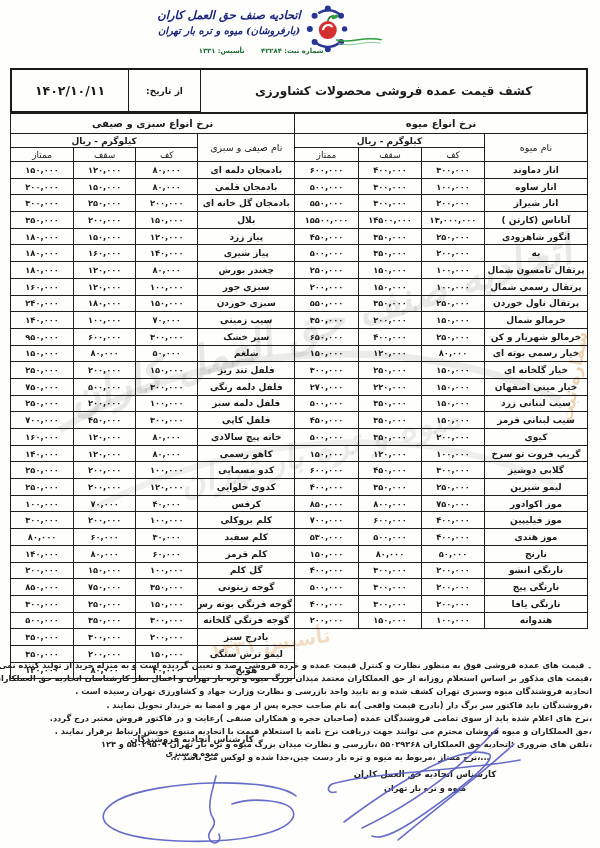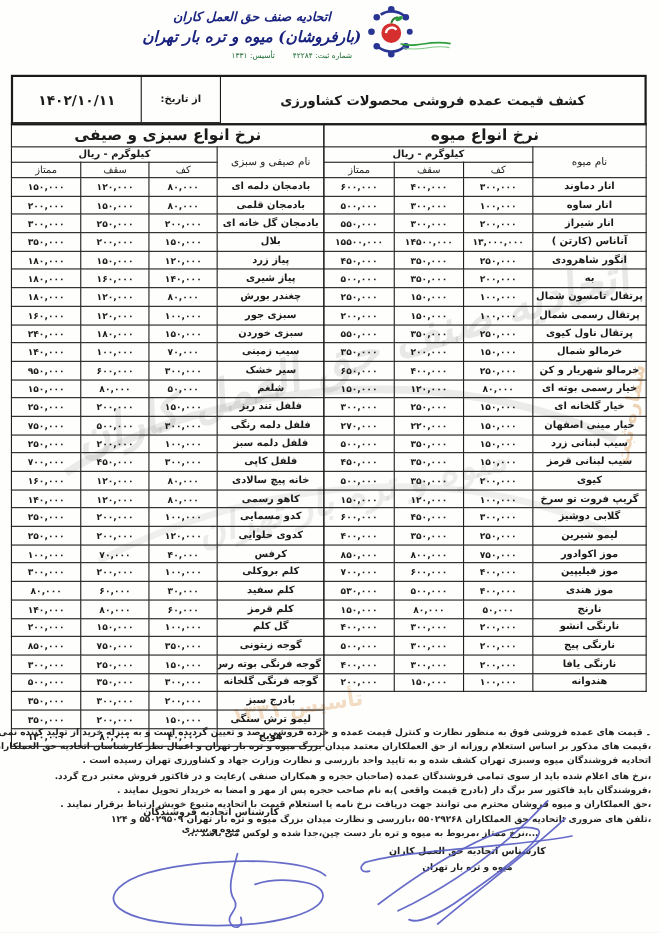--- a/index.html
+++ b/index.html
@@ -5,23 +5,23 @@
   html,body{margin:0;padding:0;background:#e9e9e9;}
   .page{position:relative;width:600px;height:848px;background:#fefefd;overflow:hidden;
         font-family:"DejaVu Sans",sans-serif;color:#1b1b1b;direction:rtl;}
   
   .logo-block{position:absolute;top:2px;left:0;width:100%;display:flex;justify-content:center;
               transform:translateX(0px);}
   .logo-inner{display:flex;flex-direction:row-reverse;align-items:flex-start;gap:4px;margin-left:-60px;}
   .org-callig{display:flex;flex-direction:column;align-items:center;padding-top:6px;
               font-family:"DejaVu Serif",serif;font-style:italic;font-weight:bold;color:#1a237e;}
   .org-l1{font-size:11.5px;}
-  .org-l2{font-size:14px;margin-top:3px;}
+  .org-l2{font-size:10px;margin-top:3px;}
   .reg-line{position:absolute;top:47px;left:50%;transform:translateX(-78%);white-space:nowrap;
-            font-size:6.8px;color:#1a6b2f;font-weight:normal;}
+            font-size:6.8px;color:#1a6b2f;font-weight:bold;}
   .reg-line span{margin:0 7px;}
   
   .wm-diag{position:absolute;top:300px;left:-20px;width:680px;text-align:center;
            transform:rotate(-17deg);font-family:"DejaVu Serif",serif;font-style:italic;
            font-size:42px;font-weight:bold;color:rgba(125,125,125,0.17);pointer-events:none;white-space:nowrap;}
   .wm-diag2{position:absolute;top:430px;left:-10px;width:660px;text-align:center;
            transform:rotate(-14deg);font-family:"DejaVu Serif",serif;font-style:italic;
            font-size:34px;font-weight:bold;color:rgba(125,125,125,0.14);pointer-events:none;white-space:nowrap;}
   .wm-stamp-r{position:absolute;top:420px;left:556px;transform:rotate(-80deg);transform-origin:left top;
               font-size:17px;font-weight:bold;color:rgba(216,142,63,0.38);white-space:nowrap;pointer-events:none;}
@@ -36,21 +36,21 @@
   .date-row:first-child{border-bottom:1.4px solid #1a1a1a;}
   .dval{width:116px;border-right:1.4px solid #1a1a1a;display:flex;align-items:center;justify-content:center;
         font-weight:bold;font-size:12.5px;letter-spacing:.5px;}
   .dlab{flex:1;display:flex;align-items:center;justify-content:center;font-size:9px;font-weight:bold;direction:rtl;}
   .title-cell{flex:1;display:flex;flex-direction:column;align-items:center;justify-content:center;
               font-weight:bold;font-size:12px;line-height:1.55;direction:rtl;}
   
   .tables{position:absolute;top:112px;left:10px;width:578px;display:flex;align-items:flex-start;direction:ltr;}
   table.price{border-collapse:collapse;table-layout:fixed;direction:rtl;}
   table.price th,table.price td{border:1.3px solid #1f1f1f;padding:0 2px;overflow:hidden;white-space:nowrap;}
-  th.section{height:20px;font-size:14px;font-weight:bold;}
+  th.section{height:20px;font-size:10px;font-weight:bold;}
   th.unit{height:13px;font-size:9px;font-weight:bold;}
   th.colh{height:13px;font-size:9px;font-weight:normal;}
   th.nameh{font-size:9.5px;font-weight:normal;}
   td.c-name{font-size:9px;font-weight:bold;text-align:center;height:15.7px;}
   td.c-num{font-size:8.3px;font-weight:bold;text-align:center;height:15.7px;letter-spacing:.2px;}
   #veg-tbl{width:286px;}
   #fruit-tbl{width:293px;margin-left:-1.3px;}
   
   .notes{position:absolute;top:659px;left:8px;width:584px;direction:rtl;text-align:right;
          font-size:8.2px;font-weight:bold;color:#222;line-height:13.2px;}
@@ -399,21 +399,21 @@
             <td class="c-num">۱۵۰,۰۰۰</td>
             <td class="c-num">۲۵۰,۰۰۰</td>
           </tr>
           <tr>
             <td class="c-name">پرتقال رسمی شمال</td>
             <td class="c-num">۱۰۰,۰۰۰</td>
             <td class="c-num">۱۵۰,۰۰۰</td>
             <td class="c-num">۲۰۰,۰۰۰</td>
           </tr>
           <tr>
-            <td class="c-name">پرتقال ناول کیوی</td>
+            <td class="c-name">پرتقال ناول خوردن</td>
             <td class="c-num">۲۵۰,۰۰۰</td>
             <td class="c-num">۳۵۰,۰۰۰</td>
             <td class="c-num">۵۵۰,۰۰۰</td>
           </tr>
           <tr>
             <td class="c-name">خرمالو شمال</td>
             <td class="c-num">۱۵۰,۰۰۰</td>
             <td class="c-num">۲۰۰,۰۰۰</td>
             <td class="c-num">۳۵۰,۰۰۰</td>
           </tr>
@@ -526,22 +526,22 @@
             <td class="c-num">۲۰۰,۰۰۰</td>
           </tr>
         </tbody>
     </table>
   </div>
 
   <div class="notes">
     <div class="note-line">۔ قیمت های عمده فروشی فوق  به منظور نظارت و کنترل قیمت عمده و خرده فروشی رصد و تعیین گردیده است و به منزله خرید از تولید کننده نمی باشد.</div>
     <div class="note-line">،قیمت های مذکور بر اساس استعلام روزانه از حق العملکاران معتمد میدان بزرگ میوه و تره بار تهران و اعمال نظر کارشناسان اتحادیه حق العملکاران ،جهاد کشاورزی و</div>
     <div class="note-line">اتحادیه فروشندگان میوه وسبزی تهران کشف شده و به تایید واحد بازرسی و نظارت وزارت جهاد و کشاورزی تهران رسیده است .</div>
+    <div class="note-line">،فروشندگان باید فاکتور سر برگ دار (بادرج قیمت واقعی )به نام صاحب حجره پس از مهر و امضا به خریدار تحویل نمایند .</div>
     <div class="note-line">،نرخ های اعلام شده باید از سوی تمامی فروشندگان عمده (صاحبان حجره و همکاران صنفی )رعایت و در فاکتور فروش معتبر درج گردد.</div>
-    <div class="note-line">،فروشندگان باید فاکتور سر برگ دار (بادرج قیمت واقعی )به نام صاحب حجره پس از مهر و امضا به خریدار تحویل نمایند .</div>
     <div class="note-line">،حق العملکاران و میوه فروشان محترم می توانند جهت دریافت نرخ نامه یا استعلام قیمت با اتحادیه متبوع خویش ارتباط برقرار نمایند .</div>
     <div class="note-line">،تلفن های ضروری :اتحادیه حق العملکاران ۵۵۰۲۹۲۶۸    ،بازرسی و نظارت میدان بزرگ میوه و تره بار تهران ۵۵۰۲۹۵۰۹   و  ۱۲۴</div>
     <div class="note-line note-center">...،نرخ ممتاز ،مربوط به میوه و تره بار دست چین،جدا شده و لوکس می باشد ...</div>
   </div>
 
   <div class="sig-text sig-right">
     <div>کارشناس اتحادیه حق العمل کاران</div>
     <div class="l2">میوه و تره بار تهران</div>
   </div>
   <div class="sig-text sig-left">

